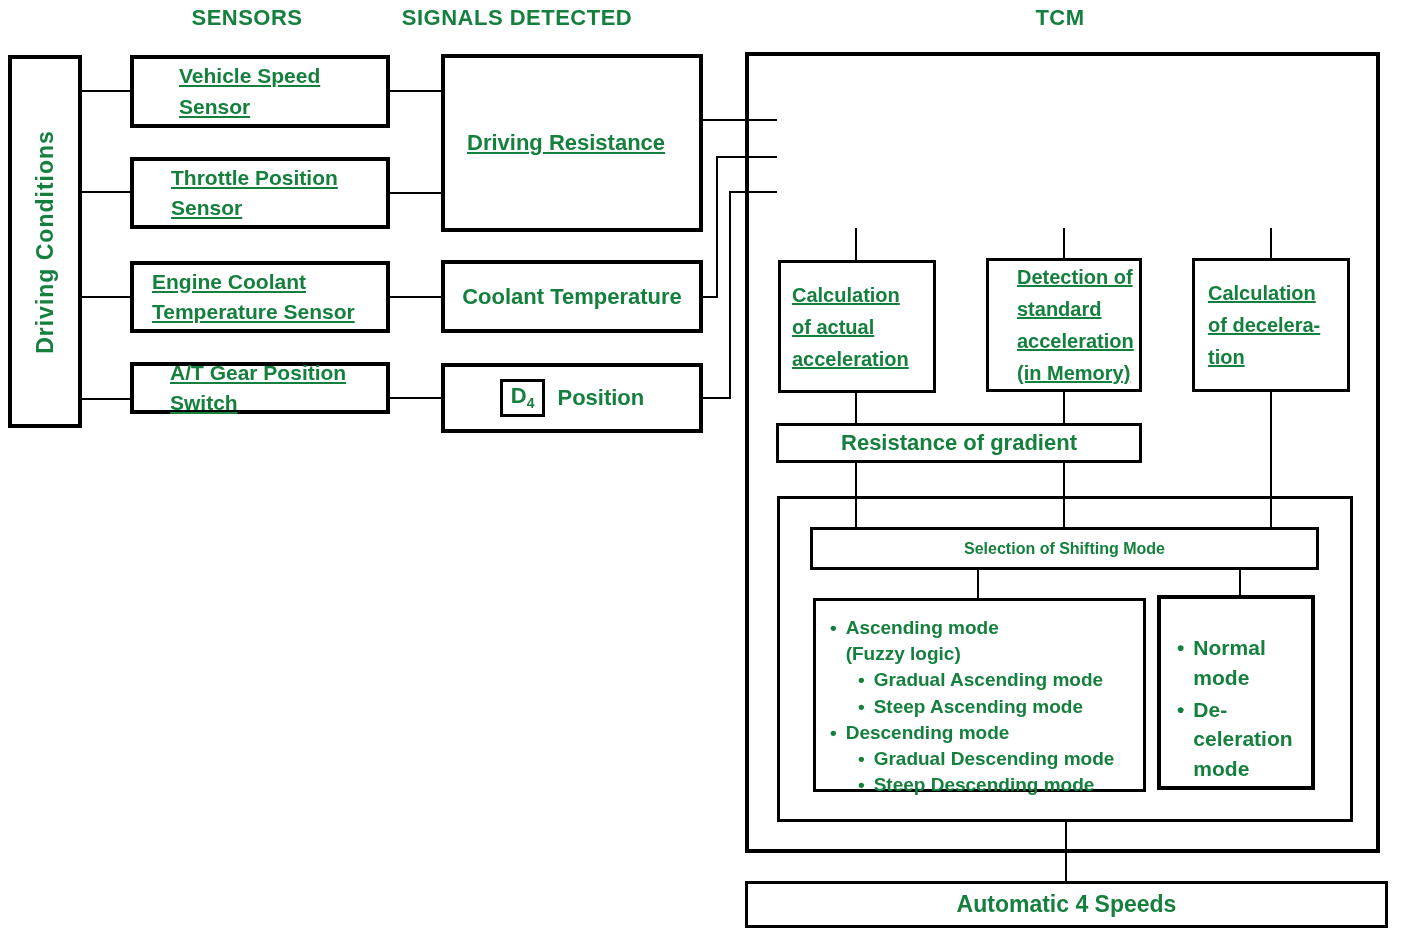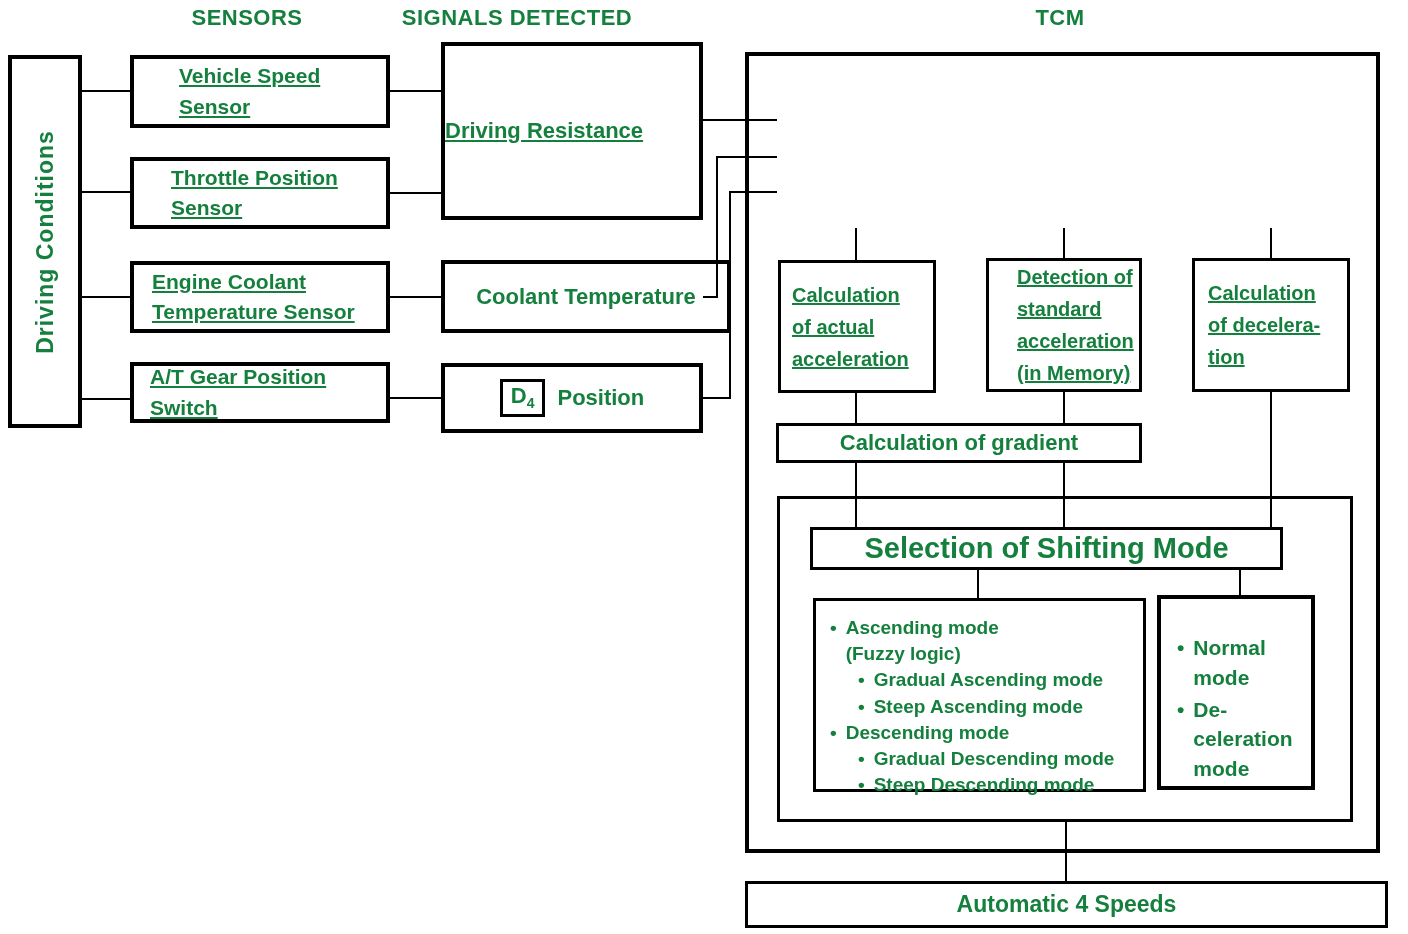--- a/index.html
+++ b/index.html
@@ -51,29 +51,29 @@
 Sensor</div>
   </div>
   <div class="box b4 vcenter" style="left:130px;top:157px;width:260px;height:72px;padding-left:37px;">
     <div class="pre sensor-label">Throttle Position
 Sensor</div>
   </div>
   <div class="box b4 vcenter" style="left:130px;top:261px;width:260px;height:72px;padding-left:18px;">
     <div class="pre sensor-label">Engine Coolant
 Temperature Sensor</div>
   </div>
-  <div class="box b4 vcenter" style="left:130px;top:362px;width:260px;height:61px;padding-left:16px;">
+  <div class="box b4 vcenter" style="left:130px;top:362px;width:260px;height:52px;padding-left:36px;">
     <div class="pre sensor-label">A/T Gear Position
 Switch</div>
   </div>
 
-  <div class="box b4 vcenter" style="left:441px;top:42px;width:262px;height:178px;">
+  <div class="box b4 vcenter" style="left:441px;top:54px;width:262px;height:178px;padding-left:22px;">
     <div class="signal-label">Driving Resistance</div>
   </div>
-  <div class="box b4 ccenter" style="left:441px;top:260px;width:290px;height:73px;">
+  <div class="box b4 ccenter" style="left:441px;top:260px;width:262px;height:73px;">
     <div class="signal-label">Coolant Temperature</div>
   </div>
   <div class="box b4 ccenter" style="left:441px;top:363px;width:262px;height:70px;">
     <span class="d4chip"><span>D</span><sub>4</sub></span>
     <span class="signal-label">Position</span>
   </div>
 
   <div class="box b4" style="left:745px;top:52px;width:635px;height:801px;"></div>
 
 
@@ -88,26 +88,26 @@
 acceleration
 (in Memory)</div>
   </div>
   <div class="box vcenter" style="left:1192px;top:258px;width:158px;height:134px;padding-left:13px;">
     <div class="pre calc-label">Calculation
 of decelera-
 tion</div>
   </div>
 
   <div class="box ccenter" style="left:776px;top:423px;width:366px;height:40px;font-size:22px;">
-    <div>Calculation of gradient</div>
+    <div>Resistance of gradient</div>
   </div>
 
   <div class="box" style="left:777px;top:496px;width:576px;height:326px;"></div>
 
-  <div class="box ccenter" style="left:810px;top:527px;width:473px;height:43px;font-size:29px;">
+  <div class="box ccenter" style="left:810px;top:527px;width:509px;height:43px;font-size:16px;">
     <div>Selection of Shifting Mode</div>
   </div>
 
   <div class="box shift-list" style="left:813px;top:598px;width:333px;height:194px;">
     <div class="mi">
         <span class="blt">•</span>
         <span class="mtext">Ascending mode
 (Fuzzy logic)</span>
       </div>
     <div class="mi in1">

